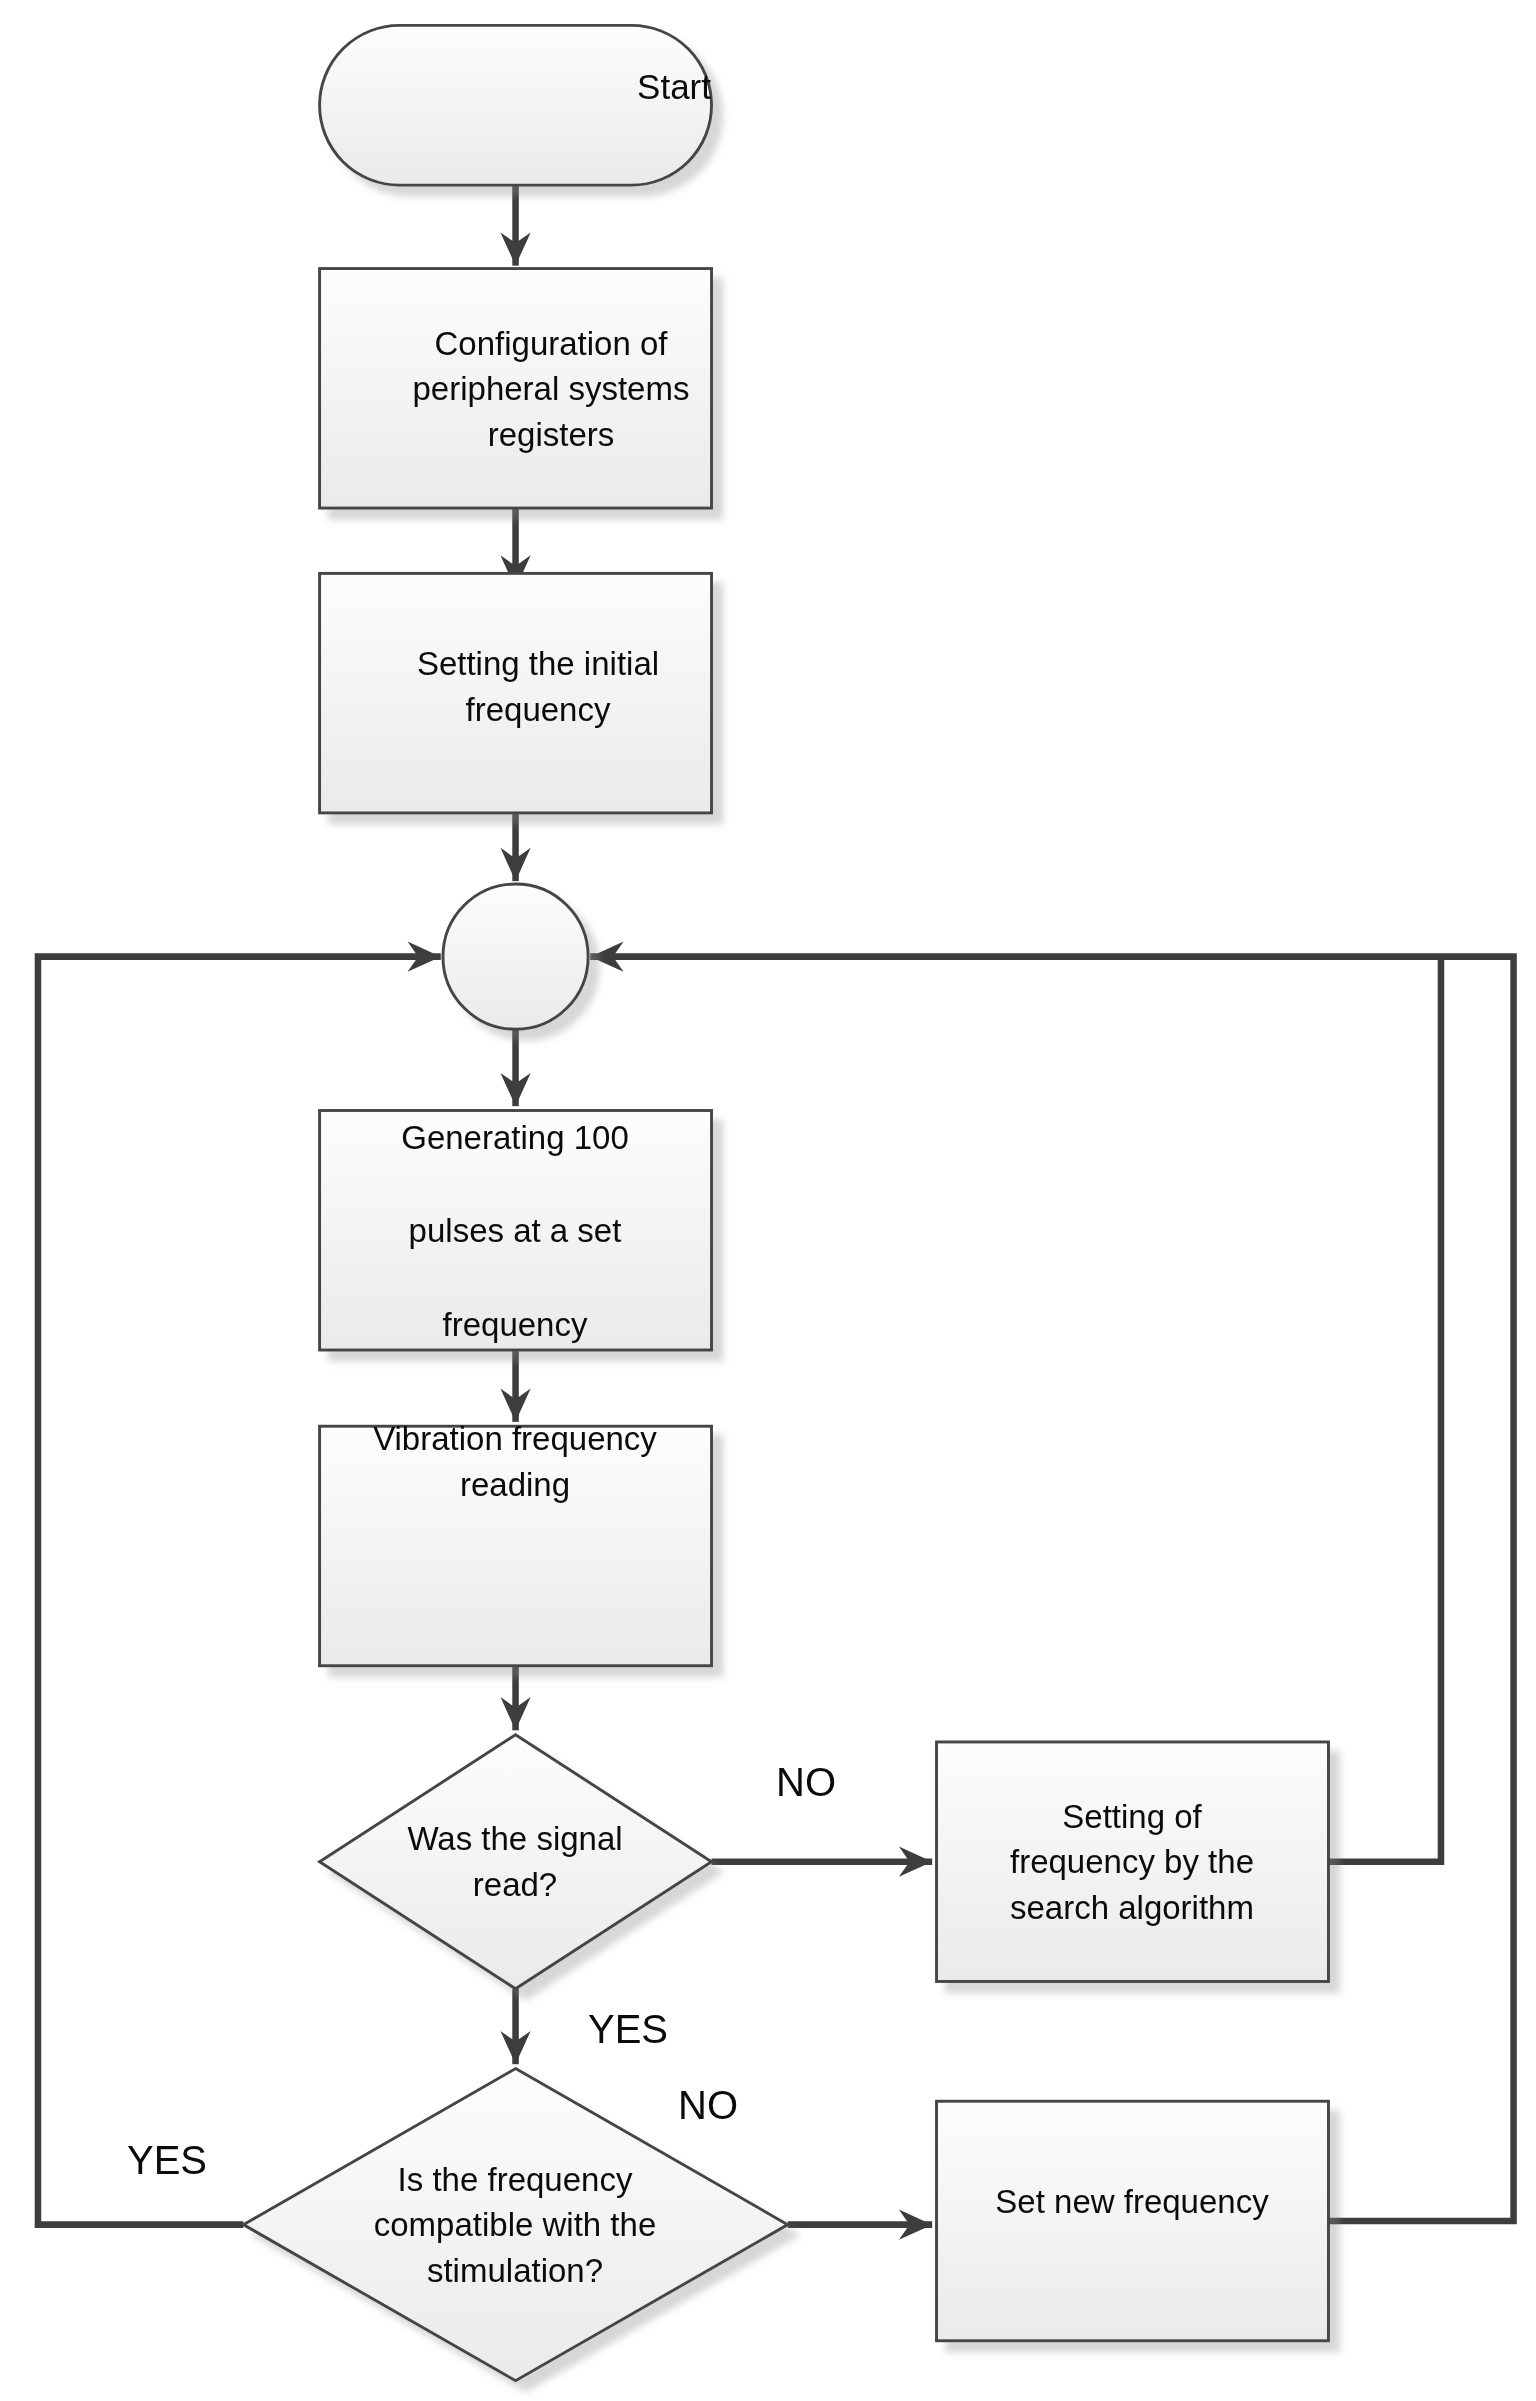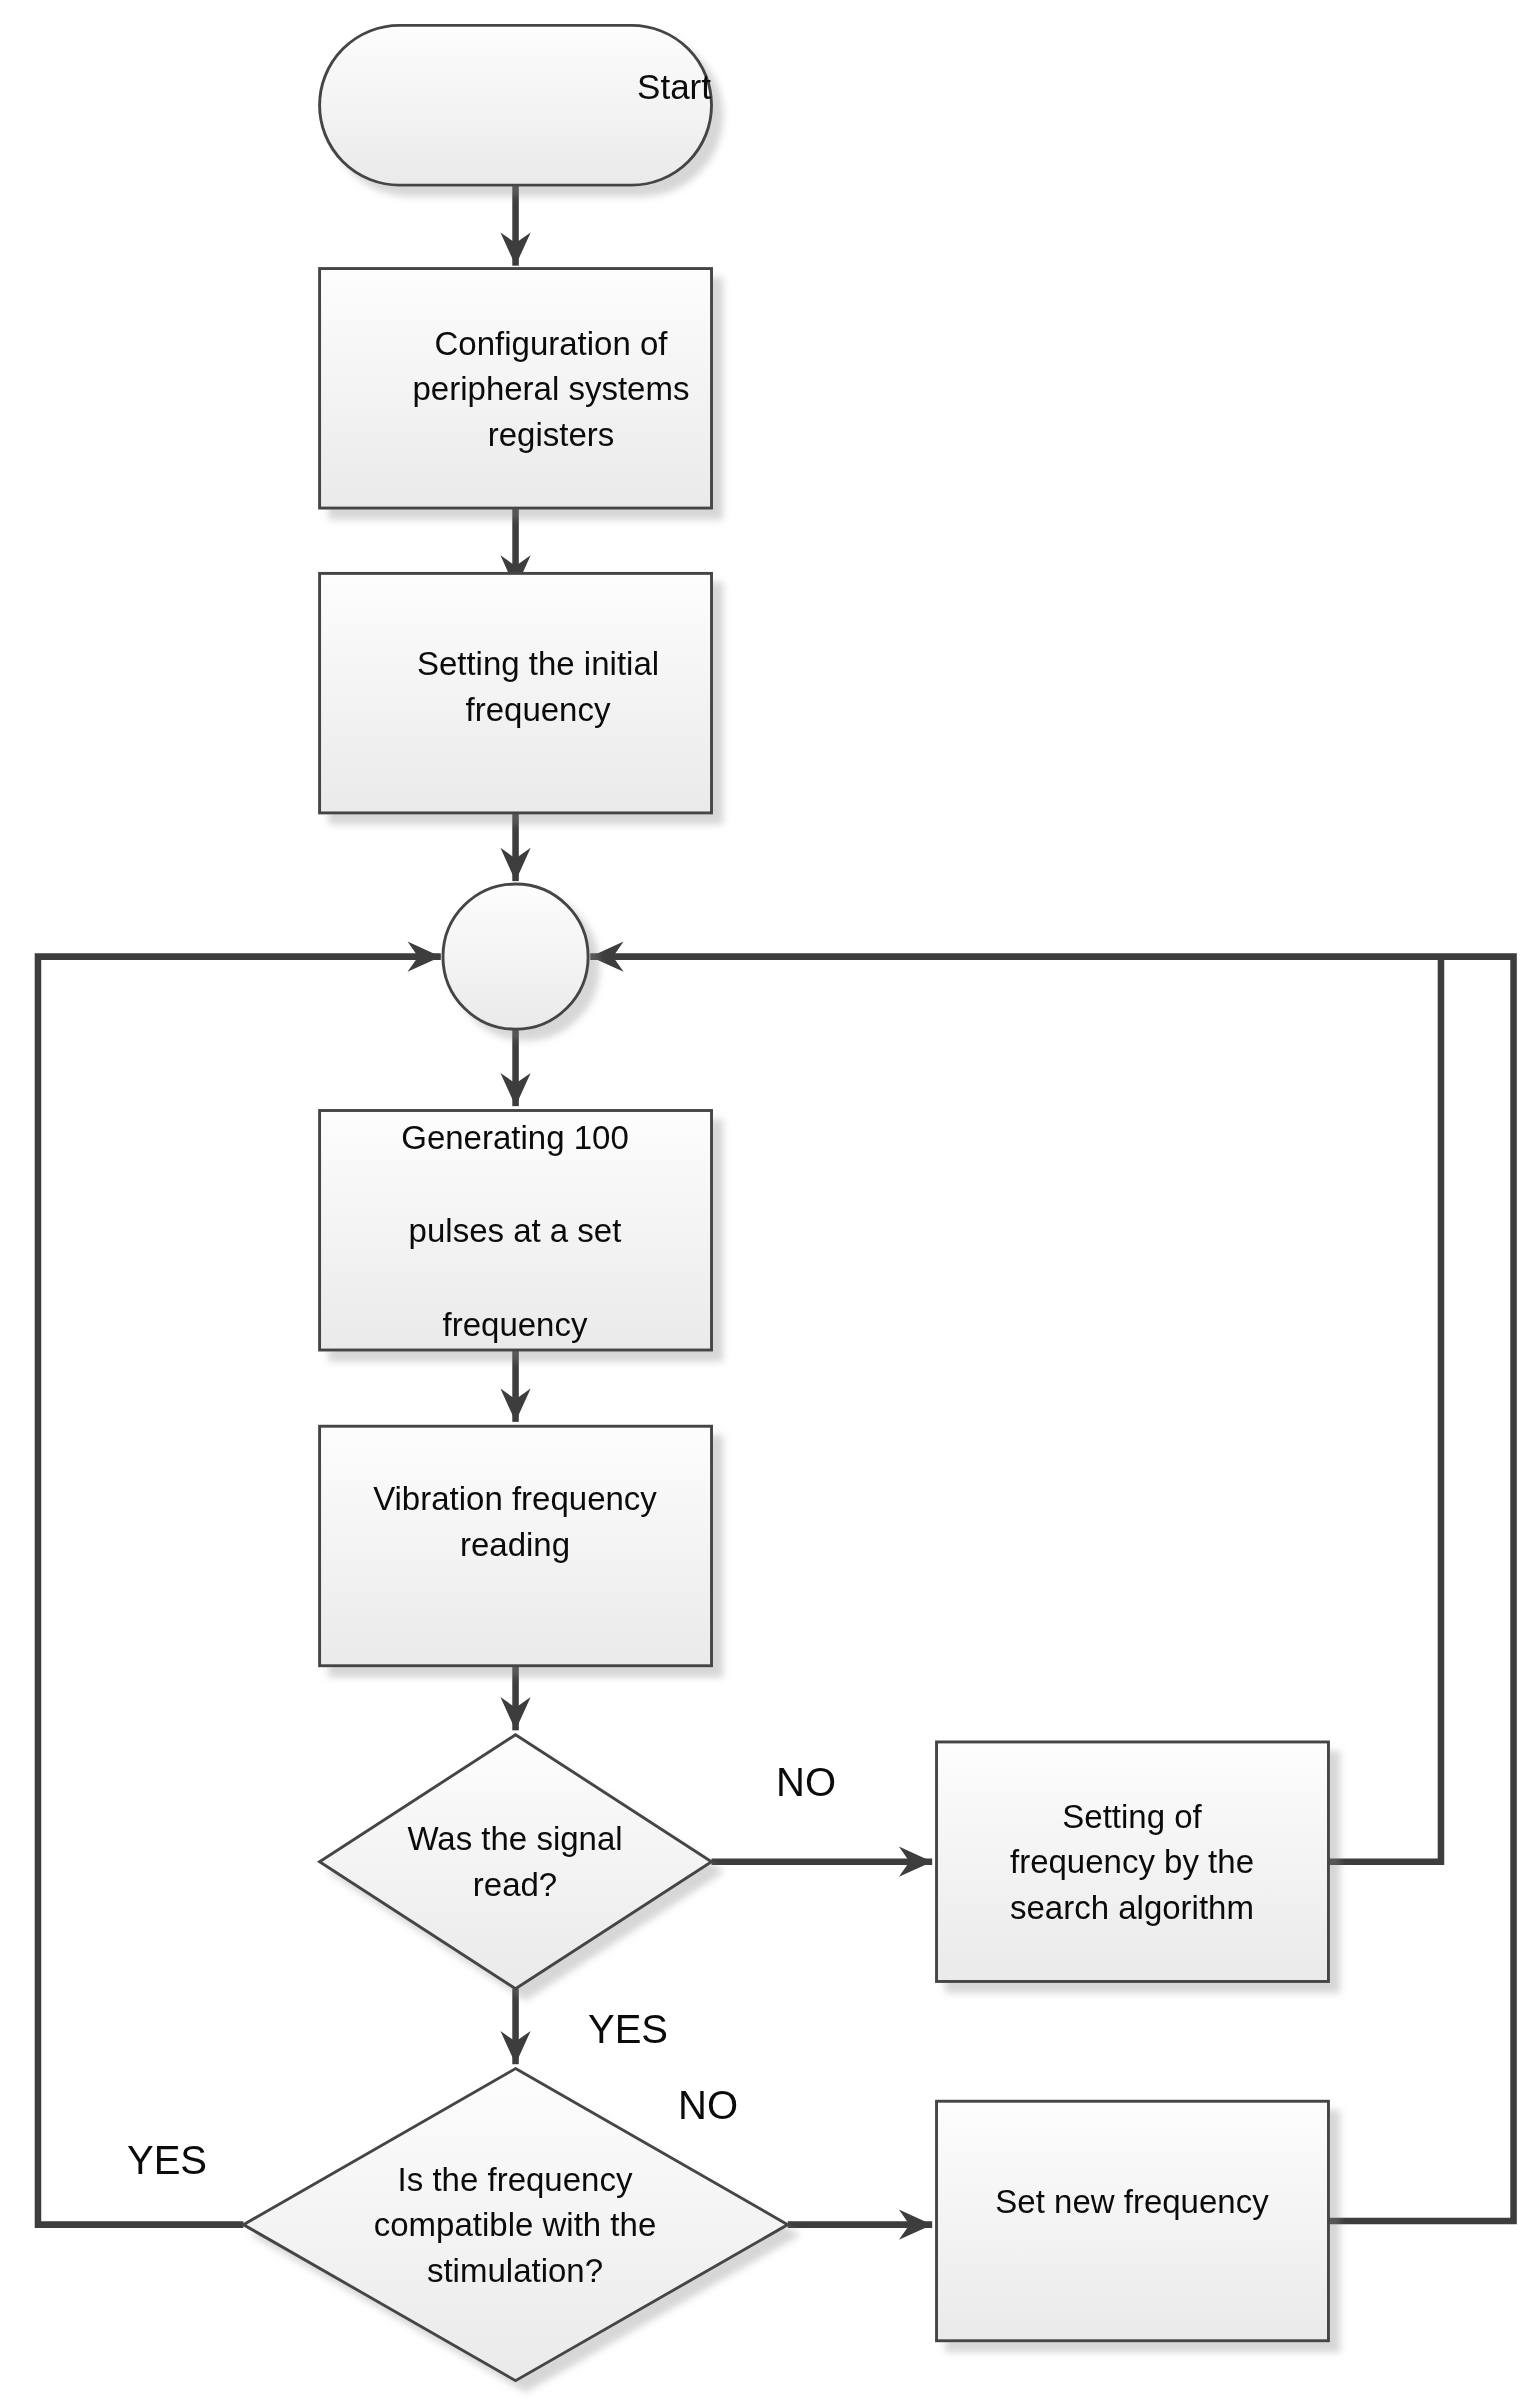--- a/index.html
+++ b/index.html
@@ -98,21 +98,21 @@
     <div>Setting the initial</div>
     <div>frequency</div>
   </div>
 
   <div class="node-label" style="left:319px;top:1111px;width:392px;height:240px;gap:48px;">
     <div>Generating 100</div>
     <div>pulses at a set</div>
     <div>frequency</div>
   </div>
 
-  <div class="node-label" style="left:319px;top:1402px;width:392px;height:240px;">
+  <div class="node-label" style="left:319px;top:1342px;width:392px;height:240px;">
     <div>Vibration frequency</div>
     <div>reading</div>
   </div>
 
   <div class="node-label" style="left:319px;top:1742px;width:392px;height:240px;">
     <div>Was the signal</div>
     <div>read?</div>
   </div>
 
   <div class="node-label" style="left:243px;top:2105px;width:544px;height:240px;text-align:center;">

